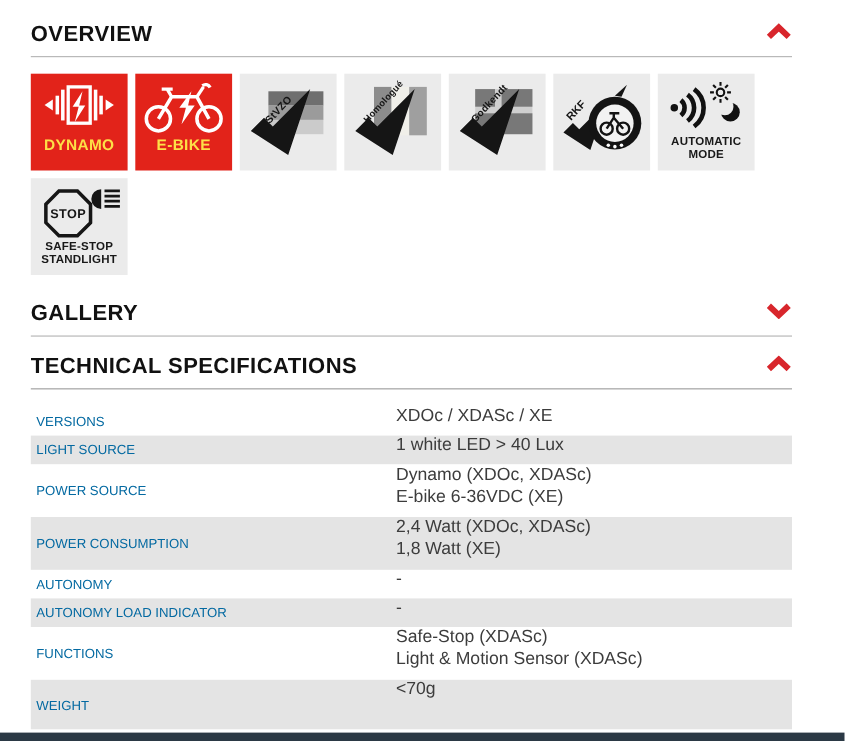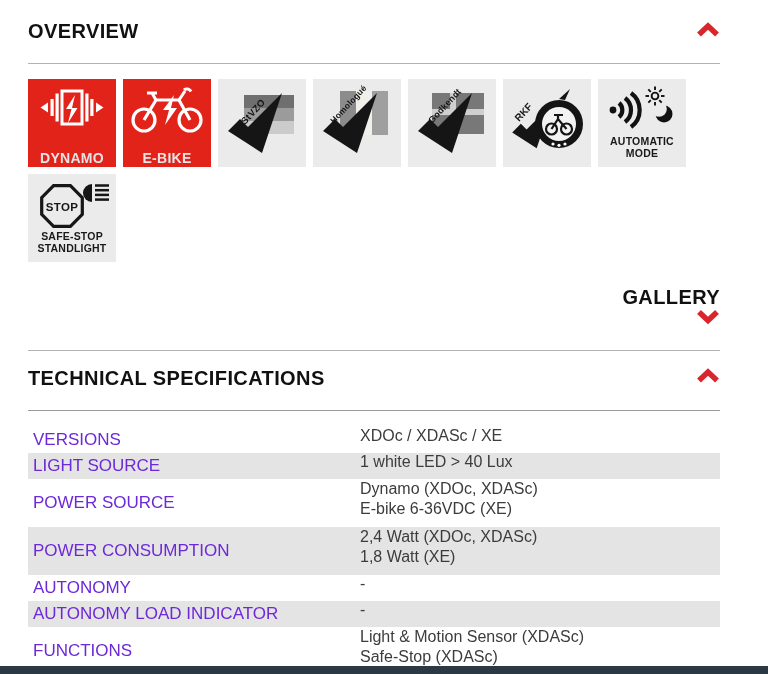--- a/index.html
+++ b/index.html
@@ -9,58 +9,58 @@
     width:768px; height:674px;
     background:#ffffff;
     font-family:"Liberation Sans", sans-serif;
     overflow:hidden;
   }
   .content { width:692px; margin-left:28px; }
 
   .section-head {
     display:flex; justify-content:space-between; align-items:flex-end;
     border-bottom:1px solid #b2b2b2;
-    padding-bottom:20px;
+    padding-bottom:8px;
     cursor:pointer;
   }
   .section-head h2 {
     font-size:20px; font-weight:bold; color:#111;
     letter-spacing:0.4px;
   }
   .section-head .chev { margin-bottom:2px; }
 
   .head-overview { padding-top:20px; }
-  .head-gallery  { padding-top:24px;flex-direction:column; }
-  .head-specs    { padding-top:16px; border-bottom-color:#9a9a9a;align-items:center; }
+  .head-gallery  { padding-top:24px; }
+  .head-specs    { padding-top:16px; border-bottom-color:#9a9a9a; }
 
   .badges { display:flex; gap:7px; margin-top:15px; }
   .badges.row2 { margin-top:7px; }
   .badge {
     width:88px; height:88px; position:relative; flex:0 0 auto;
   }
   .badge.red  { background:#e2231a; }
   .badge.gray { background:#ebebeb; }
   .badge .icon-area { position:absolute; top:0; left:0; }
   .badge-label {
-    position:absolute; left:0; right:0; bottom:1px;
-    text-align:center; font-weight:bold; color:#e5e5e5;
+    position:absolute; left:0; right:0; bottom:16px;
+    text-align:center; font-weight:bold; color:#fde047;
     font-size:14px; letter-spacing:0.3px;
   }
   .badge.gray .badge-label {
     color:#191919; font-size:10.5px; line-height:1.08; letter-spacing:0.2px;
   }
   .badge-label.two-line { padding:0 9px; bottom:8px; }
   .fullsvg { position:absolute; top:0; left:0; }
 
   .spec-table { margin-top:16px; }
   .spec-row { display:flex; width:692px; }
   .spec-row.alt { background:#e4e4e4; }
   .spec-row .cell-label {
     width:332px; padding-left:5px;
-    font-size:17px; color:#6d28d9; display:flex; align-items:center;
+    font-size:12px; color:#0369a1; display:flex; align-items:center;
   }
   .spec-row .cell-value {
     flex:1; font-size:16px; color:#3c3c3c;
     display:flex; flex-direction:column; 
   }
   .spec-row.single { height:26px; }
   .spec-row.double { height:48px; }
   .spec-row.double .cell-value div { line-height:20px; }
 
   .footer-bar {
@@ -275,22 +275,22 @@
       <div class="spec-row single alt">
         <div class="cell-label">AUTONOMY LOAD INDICATOR</div>
         <div class="cell-value">
             <div>-</div>
           </div>
       </div>
 
       <div class="spec-row double">
         <div class="cell-label">FUNCTIONS</div>
         <div class="cell-value">
+          <div>Safe-Stop (XDASc)</div>
           <div>Light &amp; Motion Sensor (XDASc)</div>
-          <div>Safe-Stop (XDASc)</div>
         </div>
       </div>
 
       <div class="spec-row single alt" style="height:45px;">
         <div class="cell-label">WEIGHT</div>
         <div class="cell-value">
             <div>&lt;70g</div>
           </div>
       </div>
 

